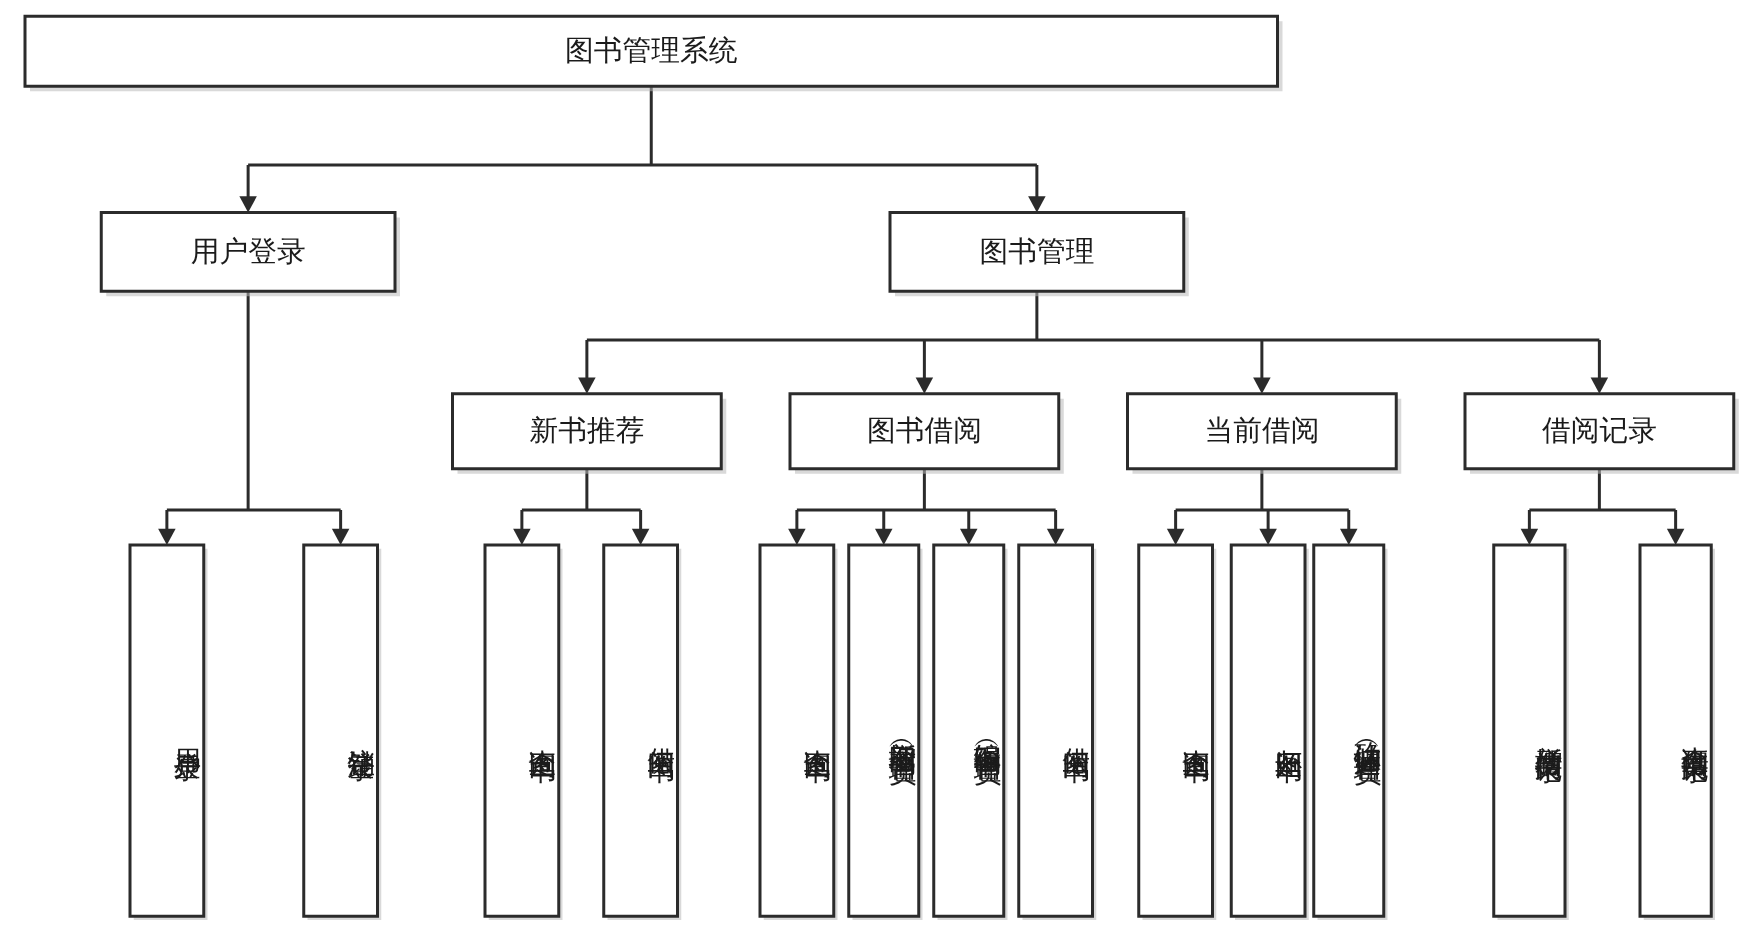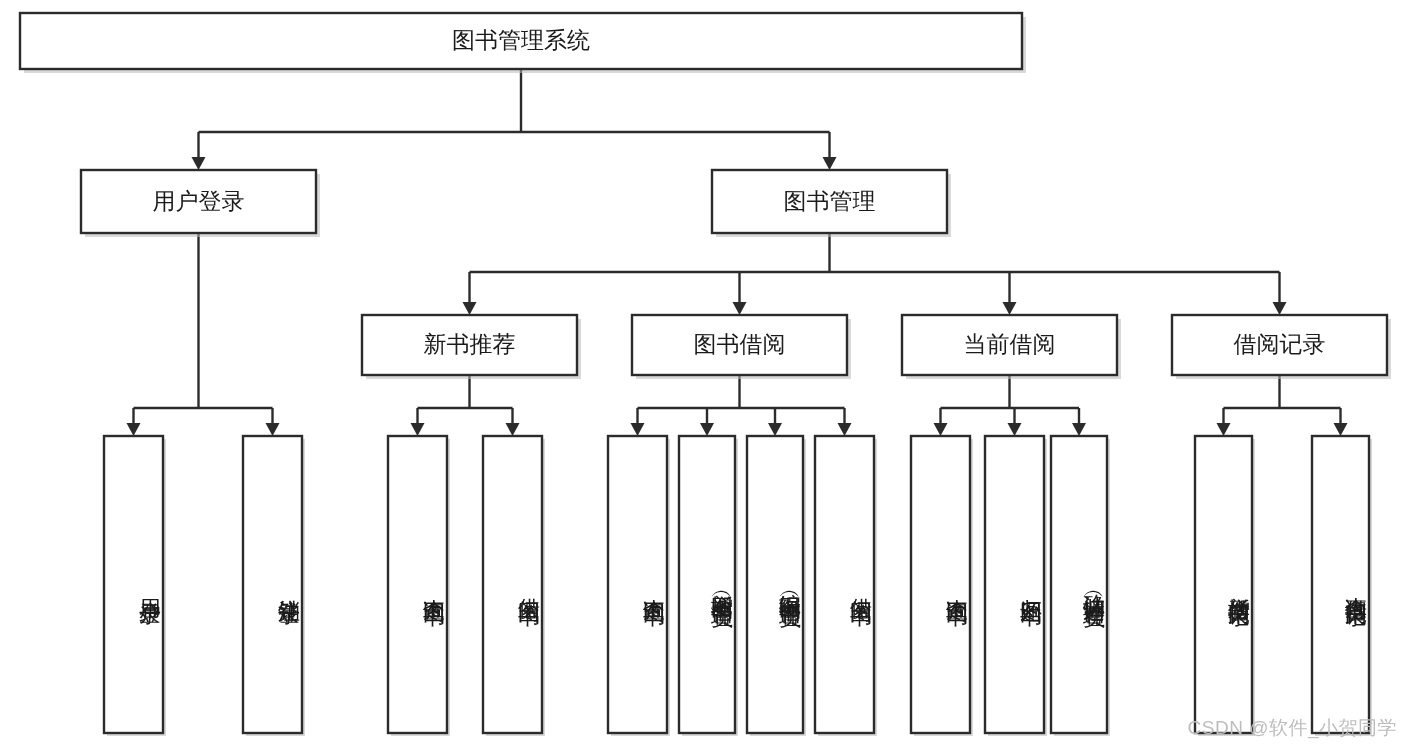--- a/index.html
+++ b/index.html
@@ -244,14 +244,13 @@
       <div class="leaf-text-wrap" style="left: 679px; top: 446px; width: 56px; height: 277px;">新增图书（管理员）</div>
       <div class="leaf-text-wrap" style="left: 747px; top: 446px; width: 56px; height: 277px;">编辑图书（管理员）</div>
       <div class="leaf-text-wrap" style="left: 815px; top: 446px; width: 59px; height: 277px;">借阅图书</div>
       <div class="leaf-text-wrap" style="left: 911px; top: 446px; width: 59px; height: 277px;">查询图书</div>
       <div class="leaf-text-wrap" style="left: 985px; top: 446px; width: 59px; height: 277px;">归还图书</div>
       <div class="leaf-text-wrap" style="left: 1051px; top: 446px; width: 56px; height: 277px;">确认归还（管理员）</div>
       <div class="leaf-text-wrap" style="left: 1195px; top: 446px; width: 57px; height: 277px;">新增借阅记录</div>
       <div class="leaf-text-wrap" style="left: 1312px; top: 446px; width: 57px; height: 277px;">查询借阅记录</div>
     </div>
 
-  <div class="watermark">CSDN @软件_小贺同学</div>
 </div>
 
 </body></html>

